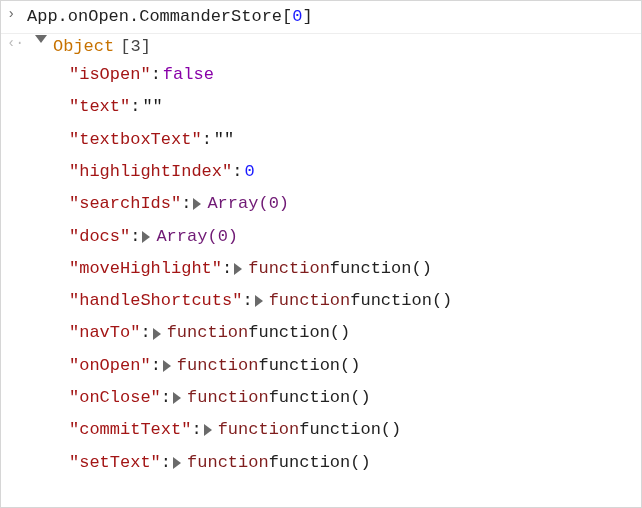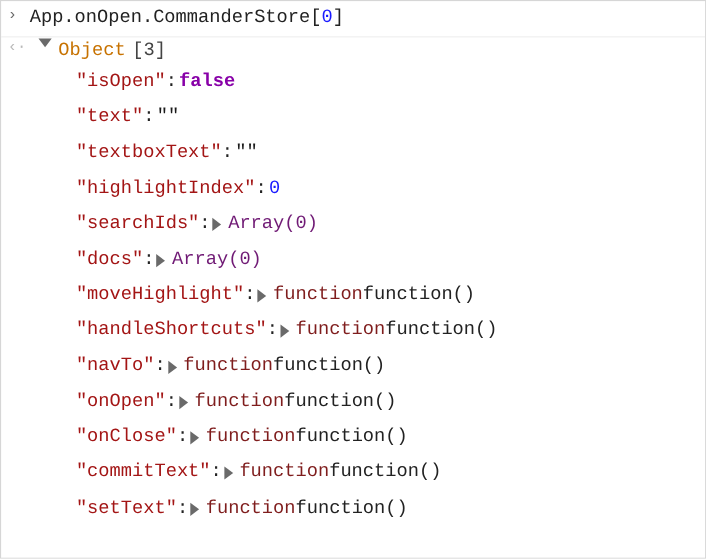--- a/index.html
+++ b/index.html
@@ -63,21 +63,21 @@
     border-right: 6px solid transparent;
     border-top: 8px solid #6a6a6a;
   }
   .tri-r { 
     border-top: 6px solid transparent;
     border-bottom: 6px solid transparent;
     border-left: 8px solid #6a6a6a;
   }
   .key { color: #a31515; }
   .colon { color: #222; margin: 0 2px 0 0; }
-  .false { color: #8800a8; font-weight: bold; }
+  .false { color: #8800a8; }
   .str { color: #1a1a1a; }
   .arr { color: #701a75; }
   .fn-kw { color: #7f1d1d; }
   .fn-name { color: #222; }
   .sp { display:inline-block; width:6px; }
 </style>
 </head>
 <body>
 
 <div class="console">

